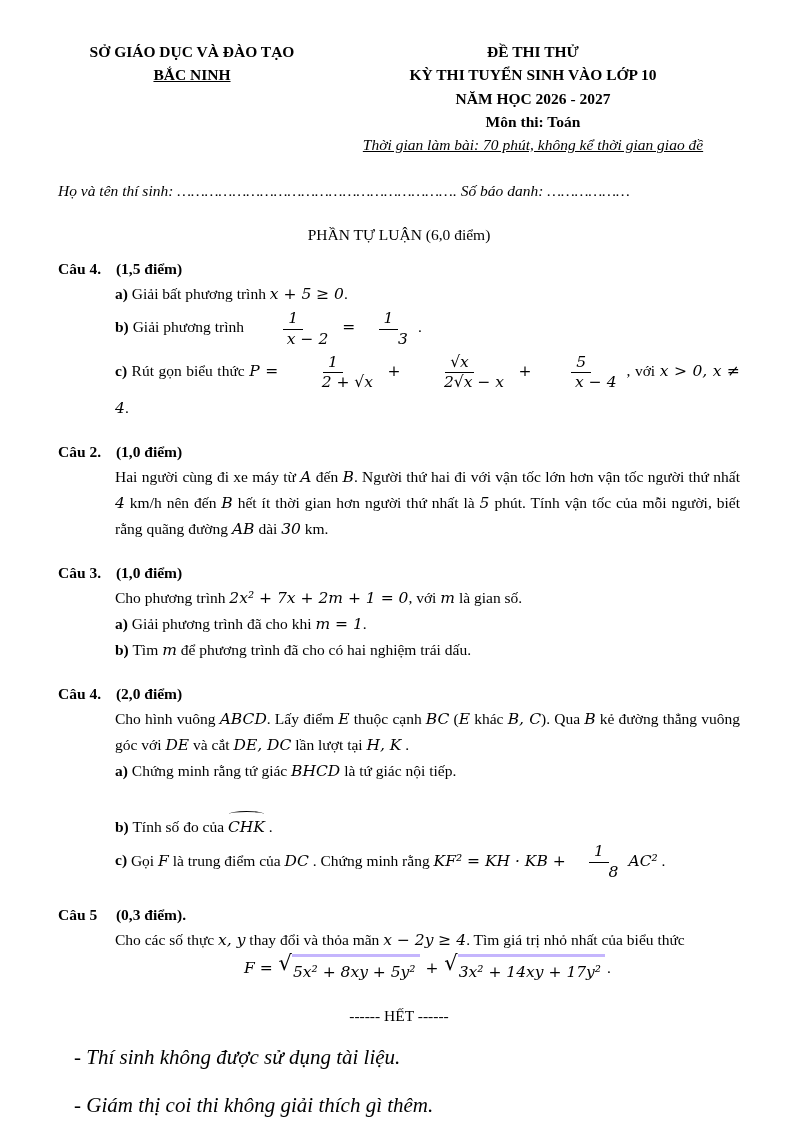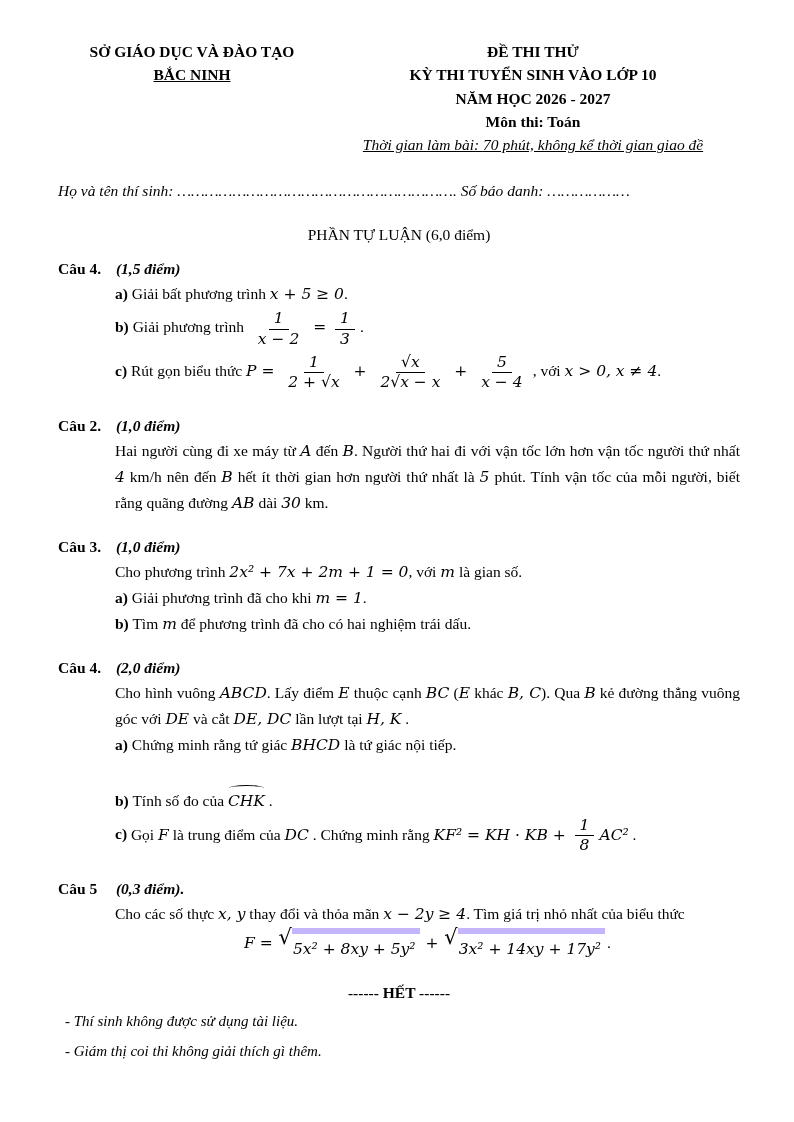--- a/index.html
+++ b/index.html
@@ -27,67 +27,67 @@
   .section-title {
     margin: 26px 0 16px 0;
     text-align: center;
     font-weight: normal;
     font-size: 15.5px;
   }
 
   .question { margin-bottom: 22px; }
   .q-head { margin: 0 0 3px 0; }
   .q-label { font-weight: bold; display: inline-block; min-width: 54px; }
-  .q-points { font-weight: bold; font-style: italic; }
+  .q-points { font-weight: bold; }
   .q-body { margin-left: 57px; text-align: justify; line-height: 1.68; }
   .q-body p { margin: 0; }
   .item { margin: 2px 0; }
   .item-label { font-weight: bold; }
 
   .math { font-family: "DejaVu Serif", serif; font-style: italic; }
 
   .frac {
     display: inline-flex;
     flex-direction: column;
     align-items: center;
     vertical-align: middle;
     margin: 2px 5px;
     font-family: "DejaVu Serif", serif;
     font-style: italic;
     line-height: 1.25;
     text-align: center;
   }
   .fnum { padding: 0 5px; border-bottom: 1px solid #000; }
-  .fden { padding: 0 5px; }
+  .fden { padding: 0 5px; margin-left: 29px; }
 
   .sqrt {
     display: inline-flex;
     align-items: flex-start;
     font-family: "DejaVu Serif", serif;
     font-style: italic;
     margin: 0 2px;
     vertical-align: middle;
   }
   .rad-sign { font-style: normal; font-size: 1.35em; line-height: 1.0; }
-  .radicand { border-top: 6px solid #c4b5fd; padding: 2px 4px 0 1px; margin-top: 1px; }
+  .radicand { border-top: 3px solid #c4b5fd; padding: 2px 4px 0 1px; margin-top: 1px; }
 
   .hat { position: relative; display: inline-block; margin-top: 30px; }
   .hat::before {
     content: "";
     position: absolute;
     left: 1px; right: 1px; top: -3px;
     height: 5px;
     border-top: 1.2px solid #000;
     border-radius: 50% 50% 0 0;
   }
 
   .formula { text-align: center; margin: 12px 0 2px 0; }
 
-  .het { text-align: center; font-weight: bold; margin: 16px 0 8px 0; }
-  .footer-note { font-style: italic; font-size: 15px; line-height: 1.55; margin: 7px; }
+  .het { text-align: center; font-weight: normal; margin: 16px 0 8px 0; }
+  .footer-note { font-style: italic; font-size: 21px; line-height: 1.55; margin: 16px; }
 </style>
 </head>
 <body>
 
 <div class="page">
 
   <div class="header">
     <div class="header-left">
       <div class="b">SỞ GIÁO DỤC VÀ ĐÀO TẠO</div>
       <div class="b u">BẮC NINH</div>

